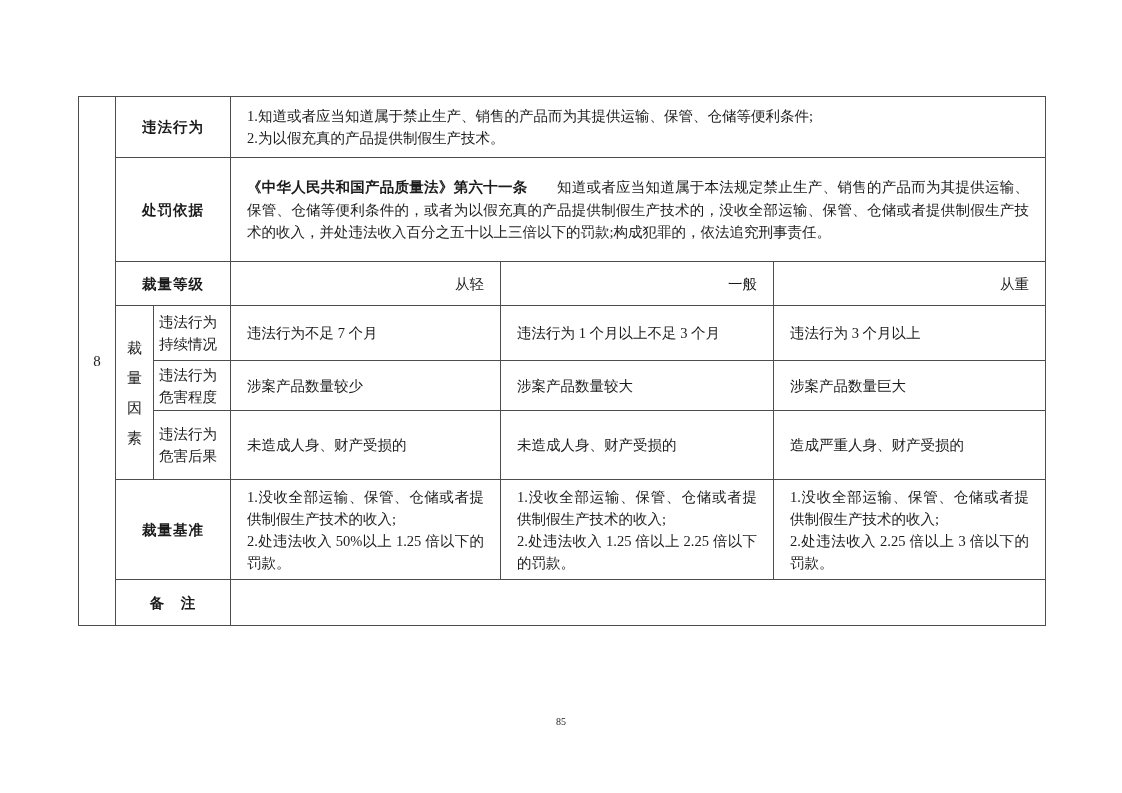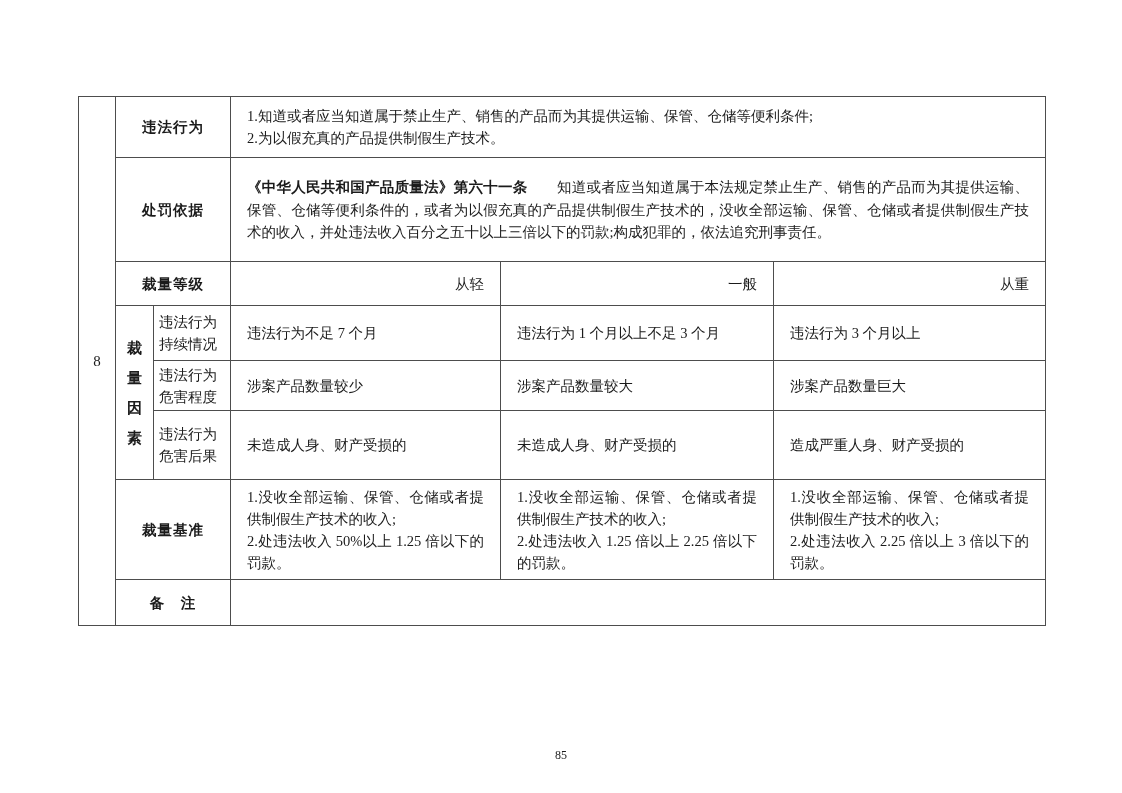--- a/index.html
+++ b/index.html
@@ -52,37 +52,37 @@
     padding: 2px 5px;
     font-size: 14.5px;
   }
   td.vcell { padding: 0; }
   .vtext {
     width: 16px;
     margin: 0 auto;
     word-break: break-all;
     line-height: 30px;
     font-size: 15px;
-    font-weight: bold;
+    font-weight: normal;
     font-family: "Liberation Sans", sans-serif;
     text-align: center;
   }
   td.cc {
     text-align: justify;
   }
   td.ctr {
     text-align: right;
   }
   .law-cite { font-weight: bold; font-family: Liberation Mono, monospace; }
   .pagenum {
     position: absolute;
     left: 0; right: 0;
-    top: 748px;
+    top: 716px;
     text-align: center;
-    font-size: 12px;
+    font-size: 10px;
     color: #1b1b1b;
   }
 </style>
 </head>
 <body>
 
 <div>
 
   <table class="ptable">
     <colgroup>

